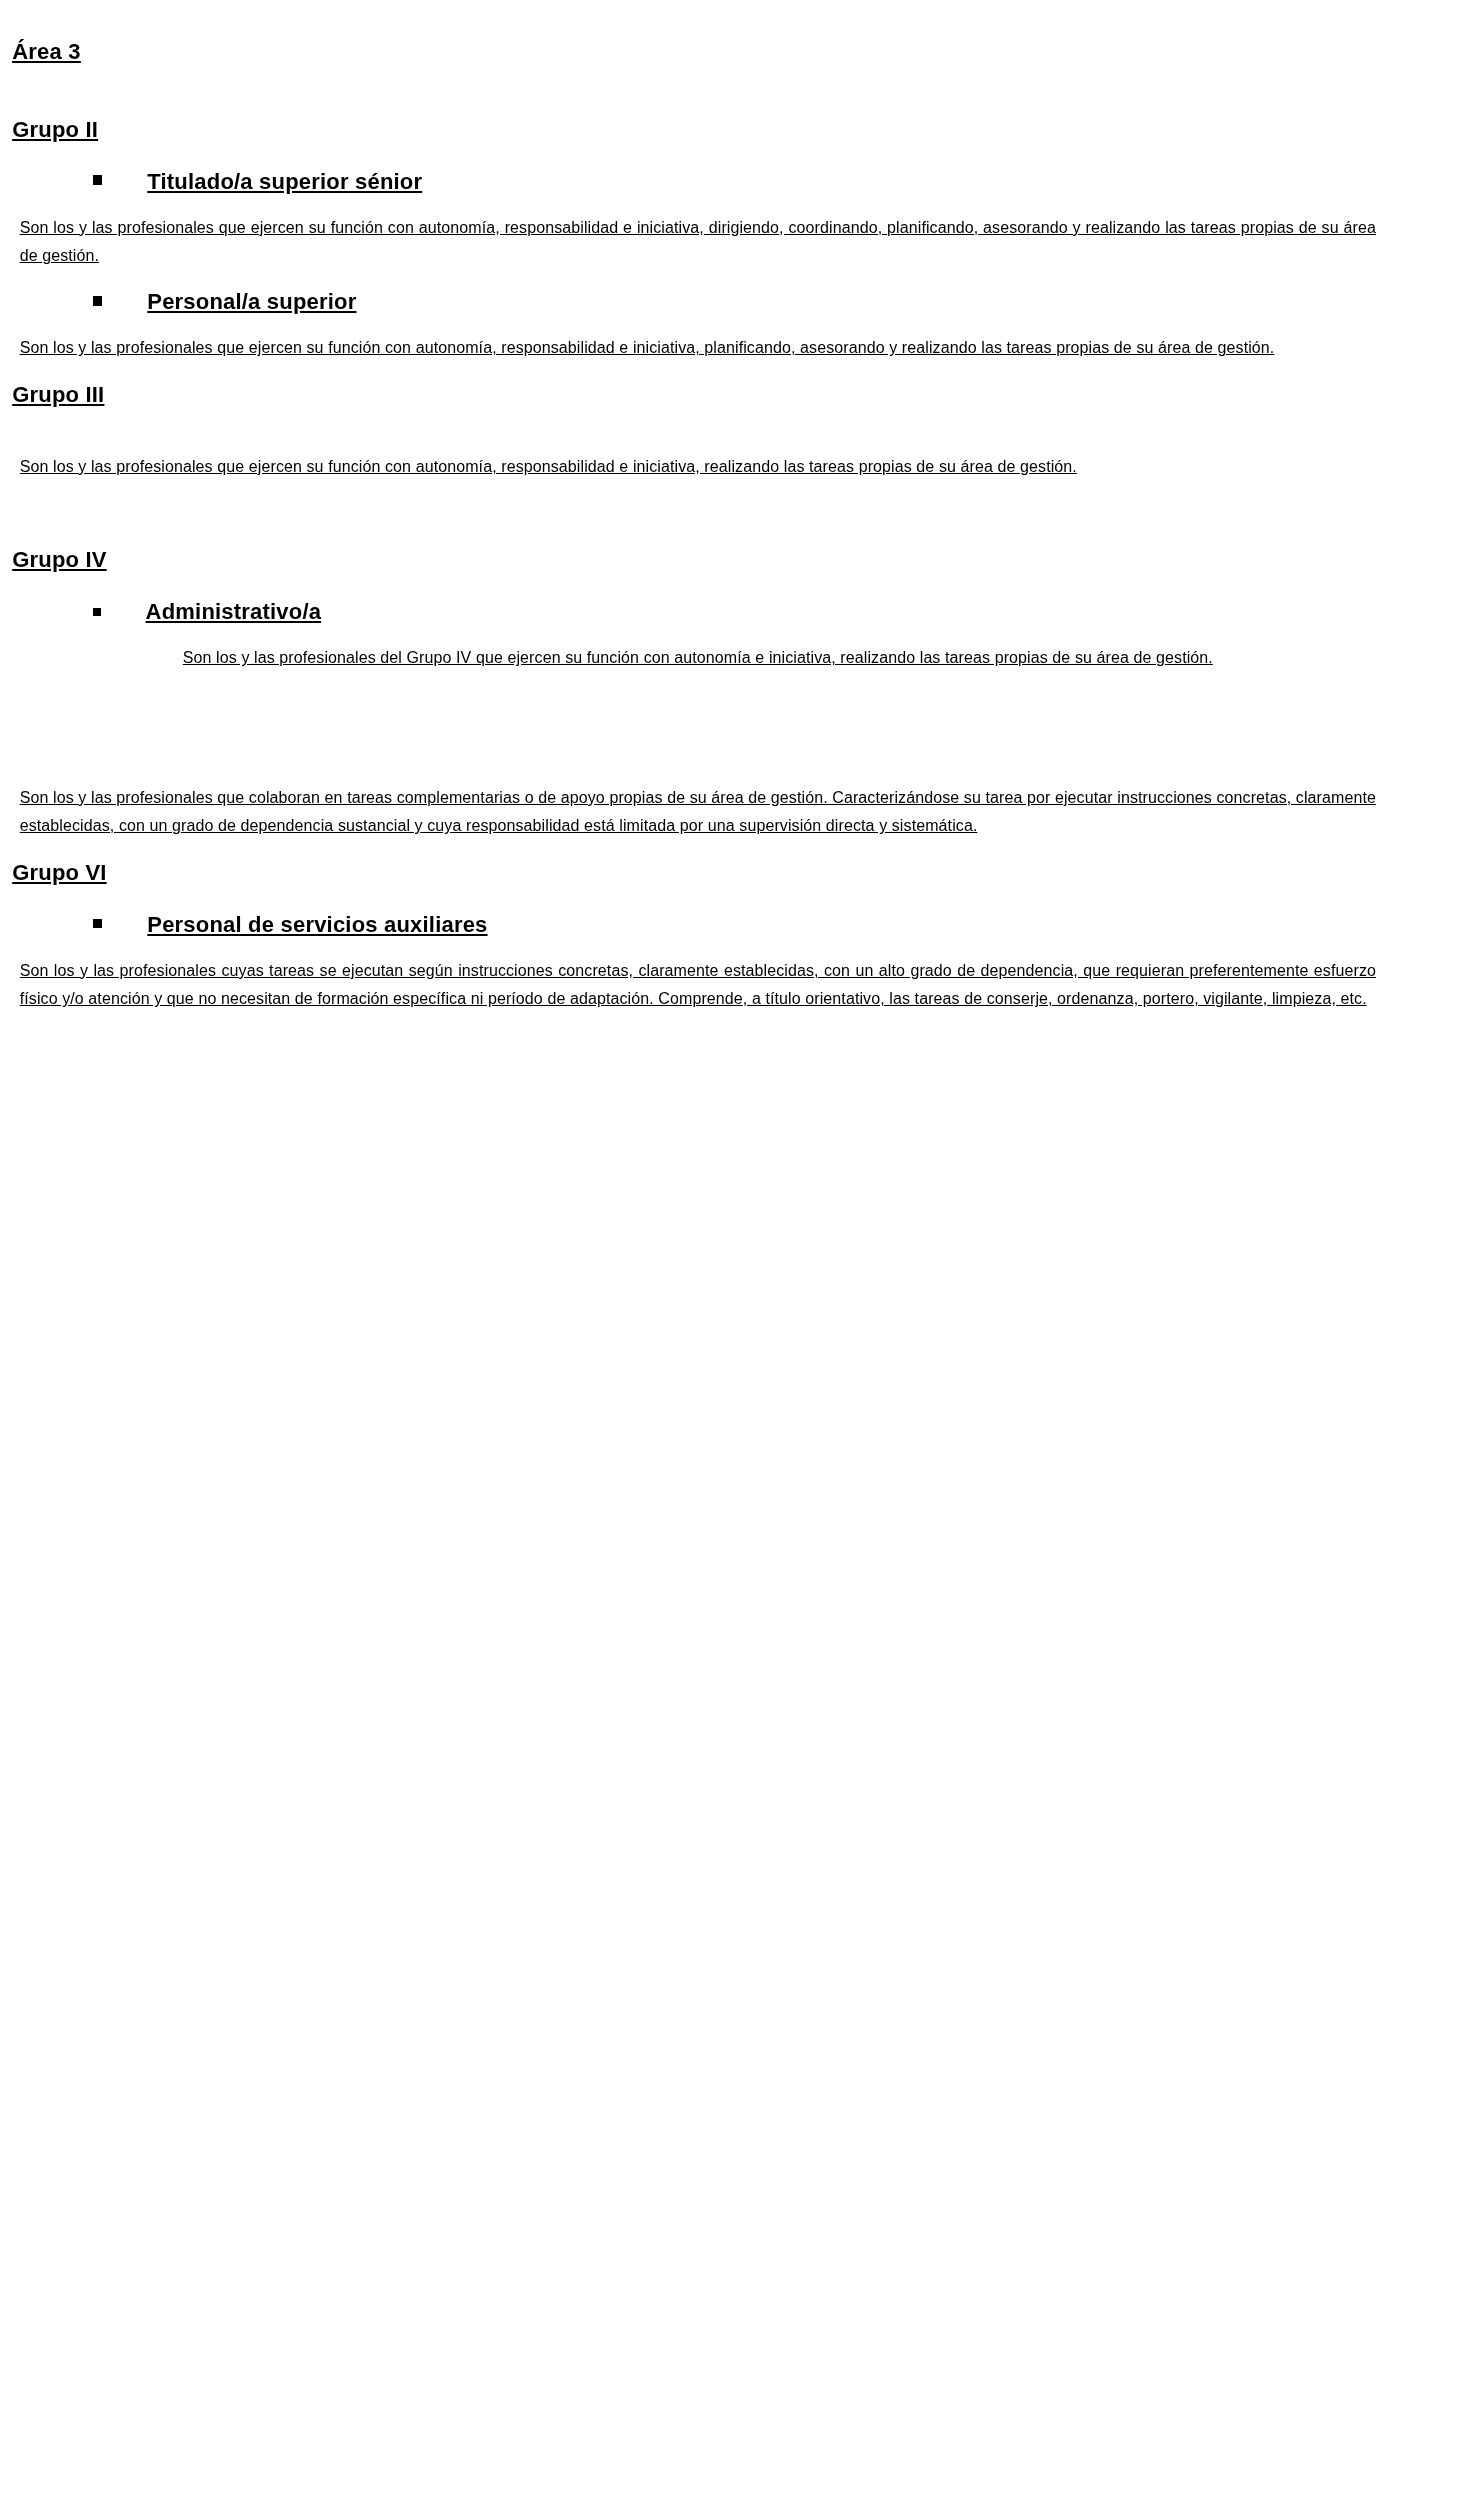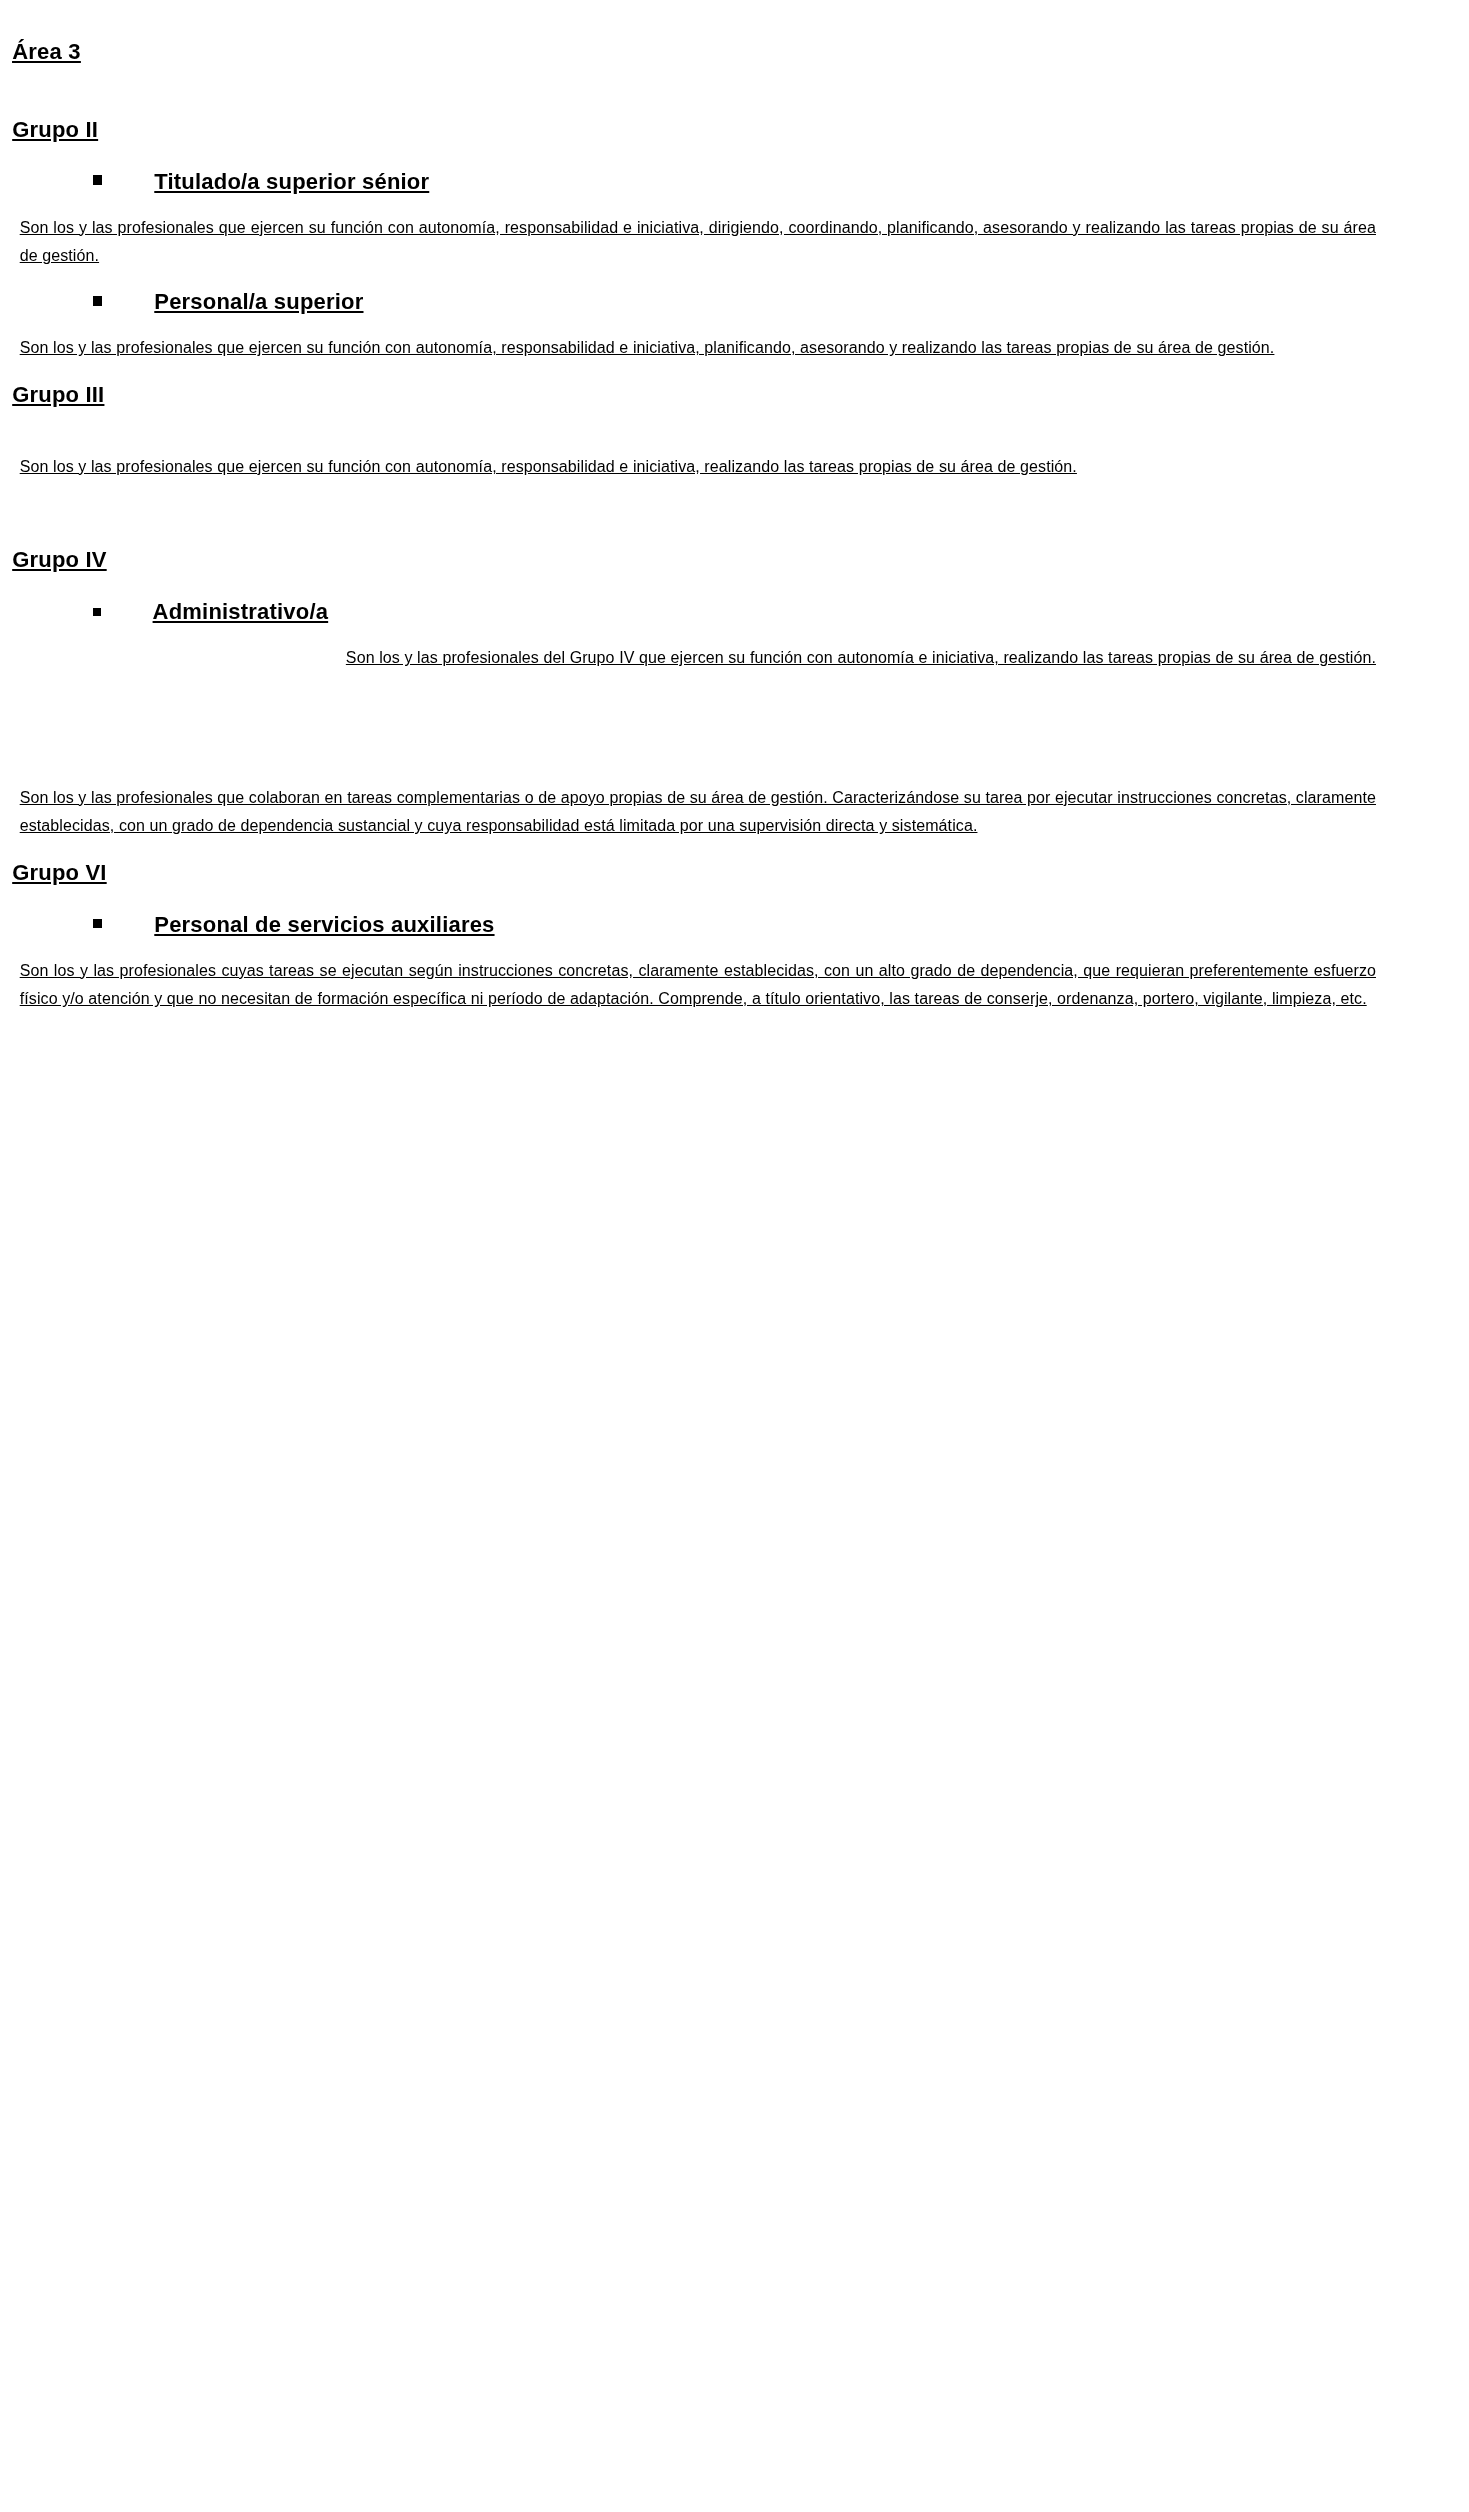--- a/index.html
+++ b/index.html
@@ -31,21 +31,20 @@
   .group-title {
     font-size: 22px;
     font-weight: bold;
     margin: 0 0 0 3.5px;
     letter-spacing: 0.2px;
   }
   .bullet-row {
     display: flex;
     align-items: baseline;
     margin-left: 84px;
-    gap: 7px;
   }
   .bullet-sq {
     width: 9.6px;
     height: 9.6px;
     background: #000;
     flex: 0 0 auto;
     position: relative;
     top: -3.5px;
   }
   .bullet-sq.small {
@@ -59,21 +58,21 @@
     letter-spacing: 0.2px;
   }
   .para {
     font-size: 16px;
     line-height: 1.78;
     text-align: justify;
     margin: 0 0 0 11px;
     letter-spacing: 0.1px;
   }
   .para.nojust {
-    text-align: right;
+    text-align: center;
   }
   .sp-22 { height: 19px; }
   .sp-30 { height: 26px; }
   .sp-60 { height: 52px; }
   .sp-76 { height: 66px; }
 </style>
 </head>
 <body>
 
 <div class="page">

